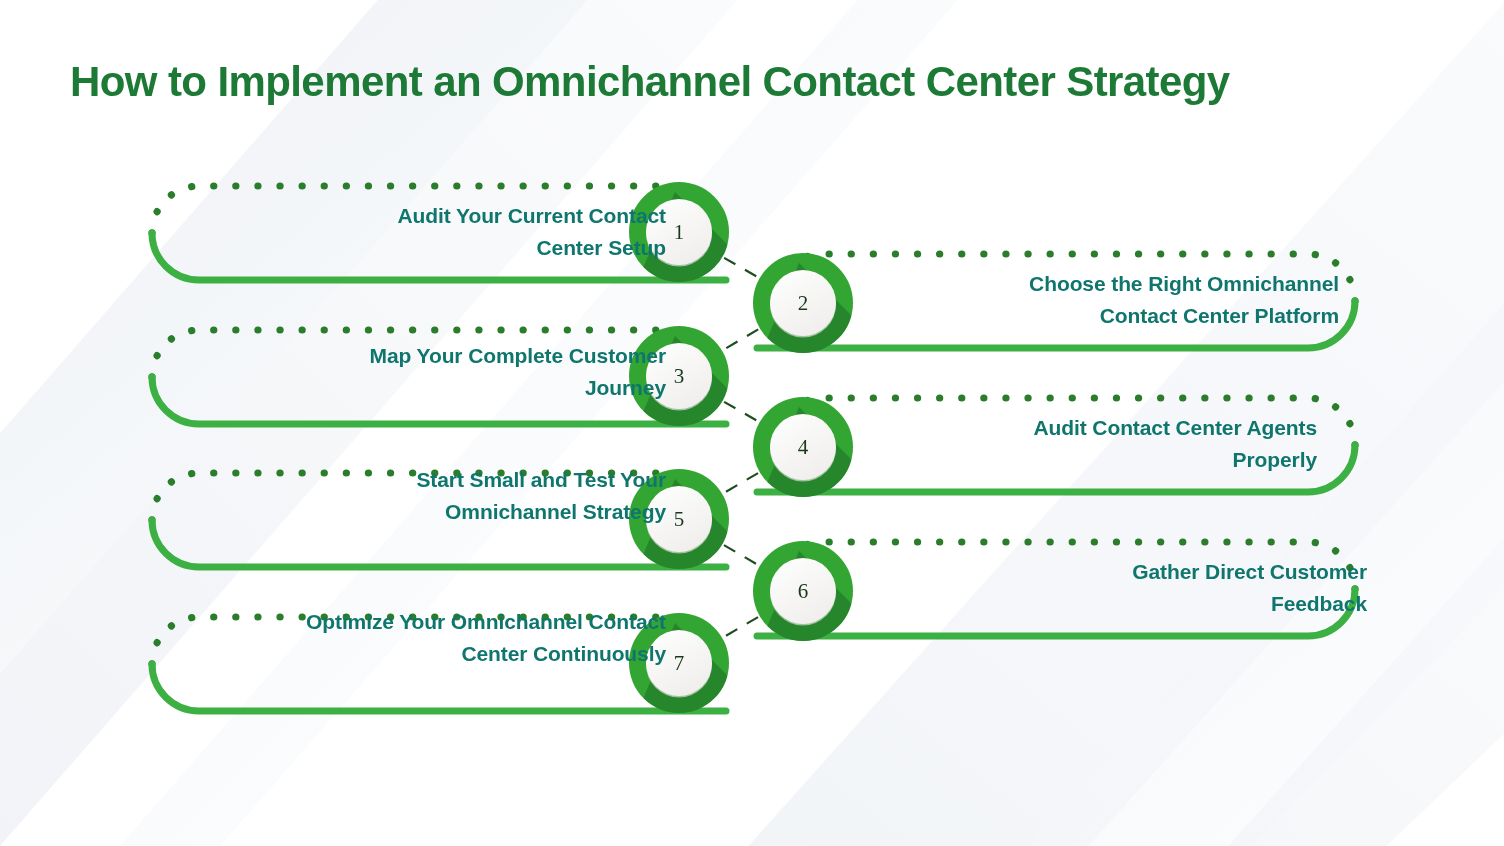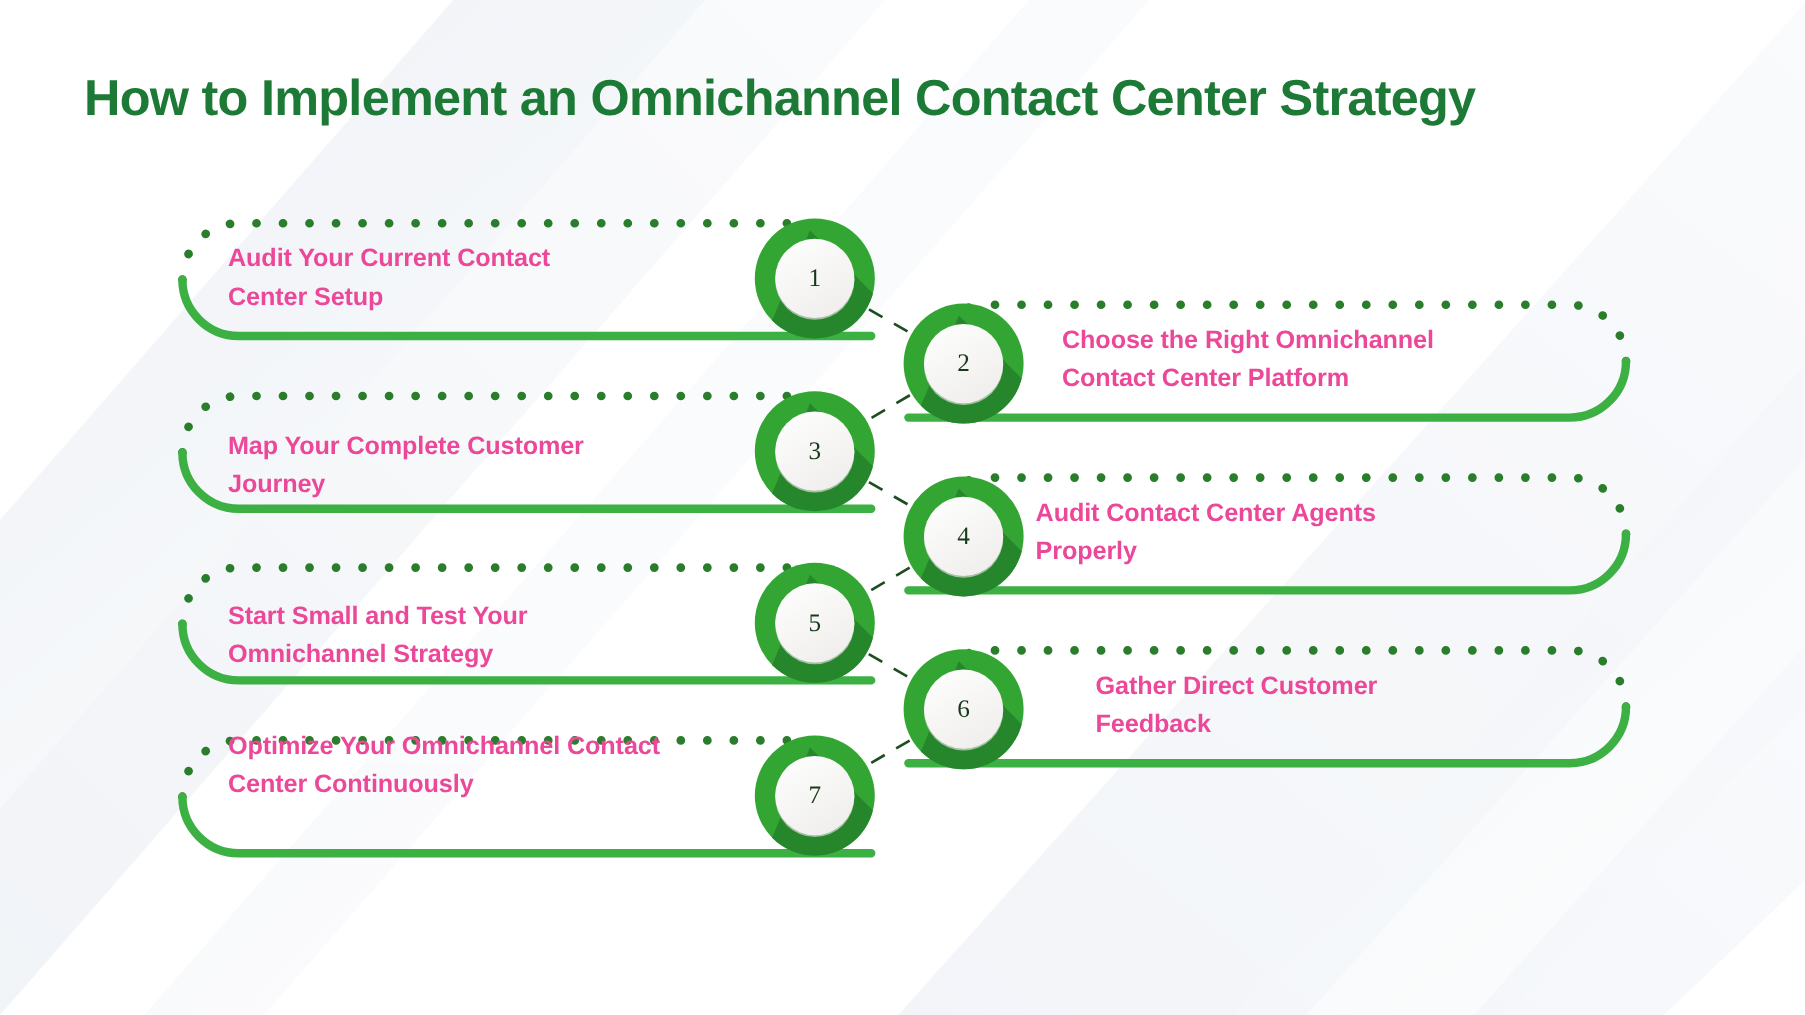--- a/index.html
+++ b/index.html
@@ -57,25 +57,25 @@
     top: 0;
     width: 1504px;
     height: 846px;
     z-index: 3;
   }
 
   
   .step-text {
     position: absolute;
     z-index: 4;
-    color: #ec4899;
+    color: #0f766e;
     font-size: 21px;
     font-weight: bold;
     line-height: 1.52;
-    text-align: left;
+    text-align: right;
     letter-spacing: -0.1px;
     white-space: pre-line;
   }
 
   .step-num {
     position: absolute;
     z-index: 5;
     font-size: 21px;
     font-weight: normal;
     color: #16391c;
@@ -243,27 +243,27 @@
   </svg>
 
   <div id="text-layer">
       <div class="step-num" style="left: 679px; top: 232px;">1</div>
       <div class="step-text" style="left: 190px; width: 476px; top: 200px;">Audit Your Current Contact
 Center Setup</div>
       <div class="step-num" style="left: 803px; top: 303px;">2</div>
       <div class="step-text" style="left: 885px; width: 454px; top: 268px;">Choose the Right Omnichannel
 Contact Center Platform</div>
       <div class="step-num" style="left: 679px; top: 376px;">3</div>
-      <div class="step-text" style="left: 190px; width: 476px; top: 356px;">Map Your Complete Customer
+      <div class="step-text" style="left: 190px; width: 476px; top: 340px;">Map Your Complete Customer
 Journey</div>
       <div class="step-num" style="left: 803px; top: 447px;">4</div>
       <div class="step-text" style="left: 863px; width: 454px; top: 412px;">Audit Contact Center Agents
 Properly</div>
       <div class="step-num" style="left: 679px; top: 519px;">5</div>
-      <div class="step-text" style="left: 190px; width: 476px; top: 498px;">Start Small and Test Your
+      <div class="step-text" style="left: 190px; width: 476px; top: 464px;">Start Small and Test Your
 Omnichannel  Strategy</div>
       <div class="step-num" style="left: 803px; top: 591px;">6</div>
       <div class="step-text" style="left: 913px; width: 454px; top: 556px;">Gather Direct Customer
 Feedback</div>
       <div class="step-num" style="left: 679px; top: 663px;">7</div>
       <div class="step-text" style="left: 190px; width: 476px; top: 606px;">Optimize Your Omnichannel Contact
 Center Continuously</div>
     </div>
 
 </div>

